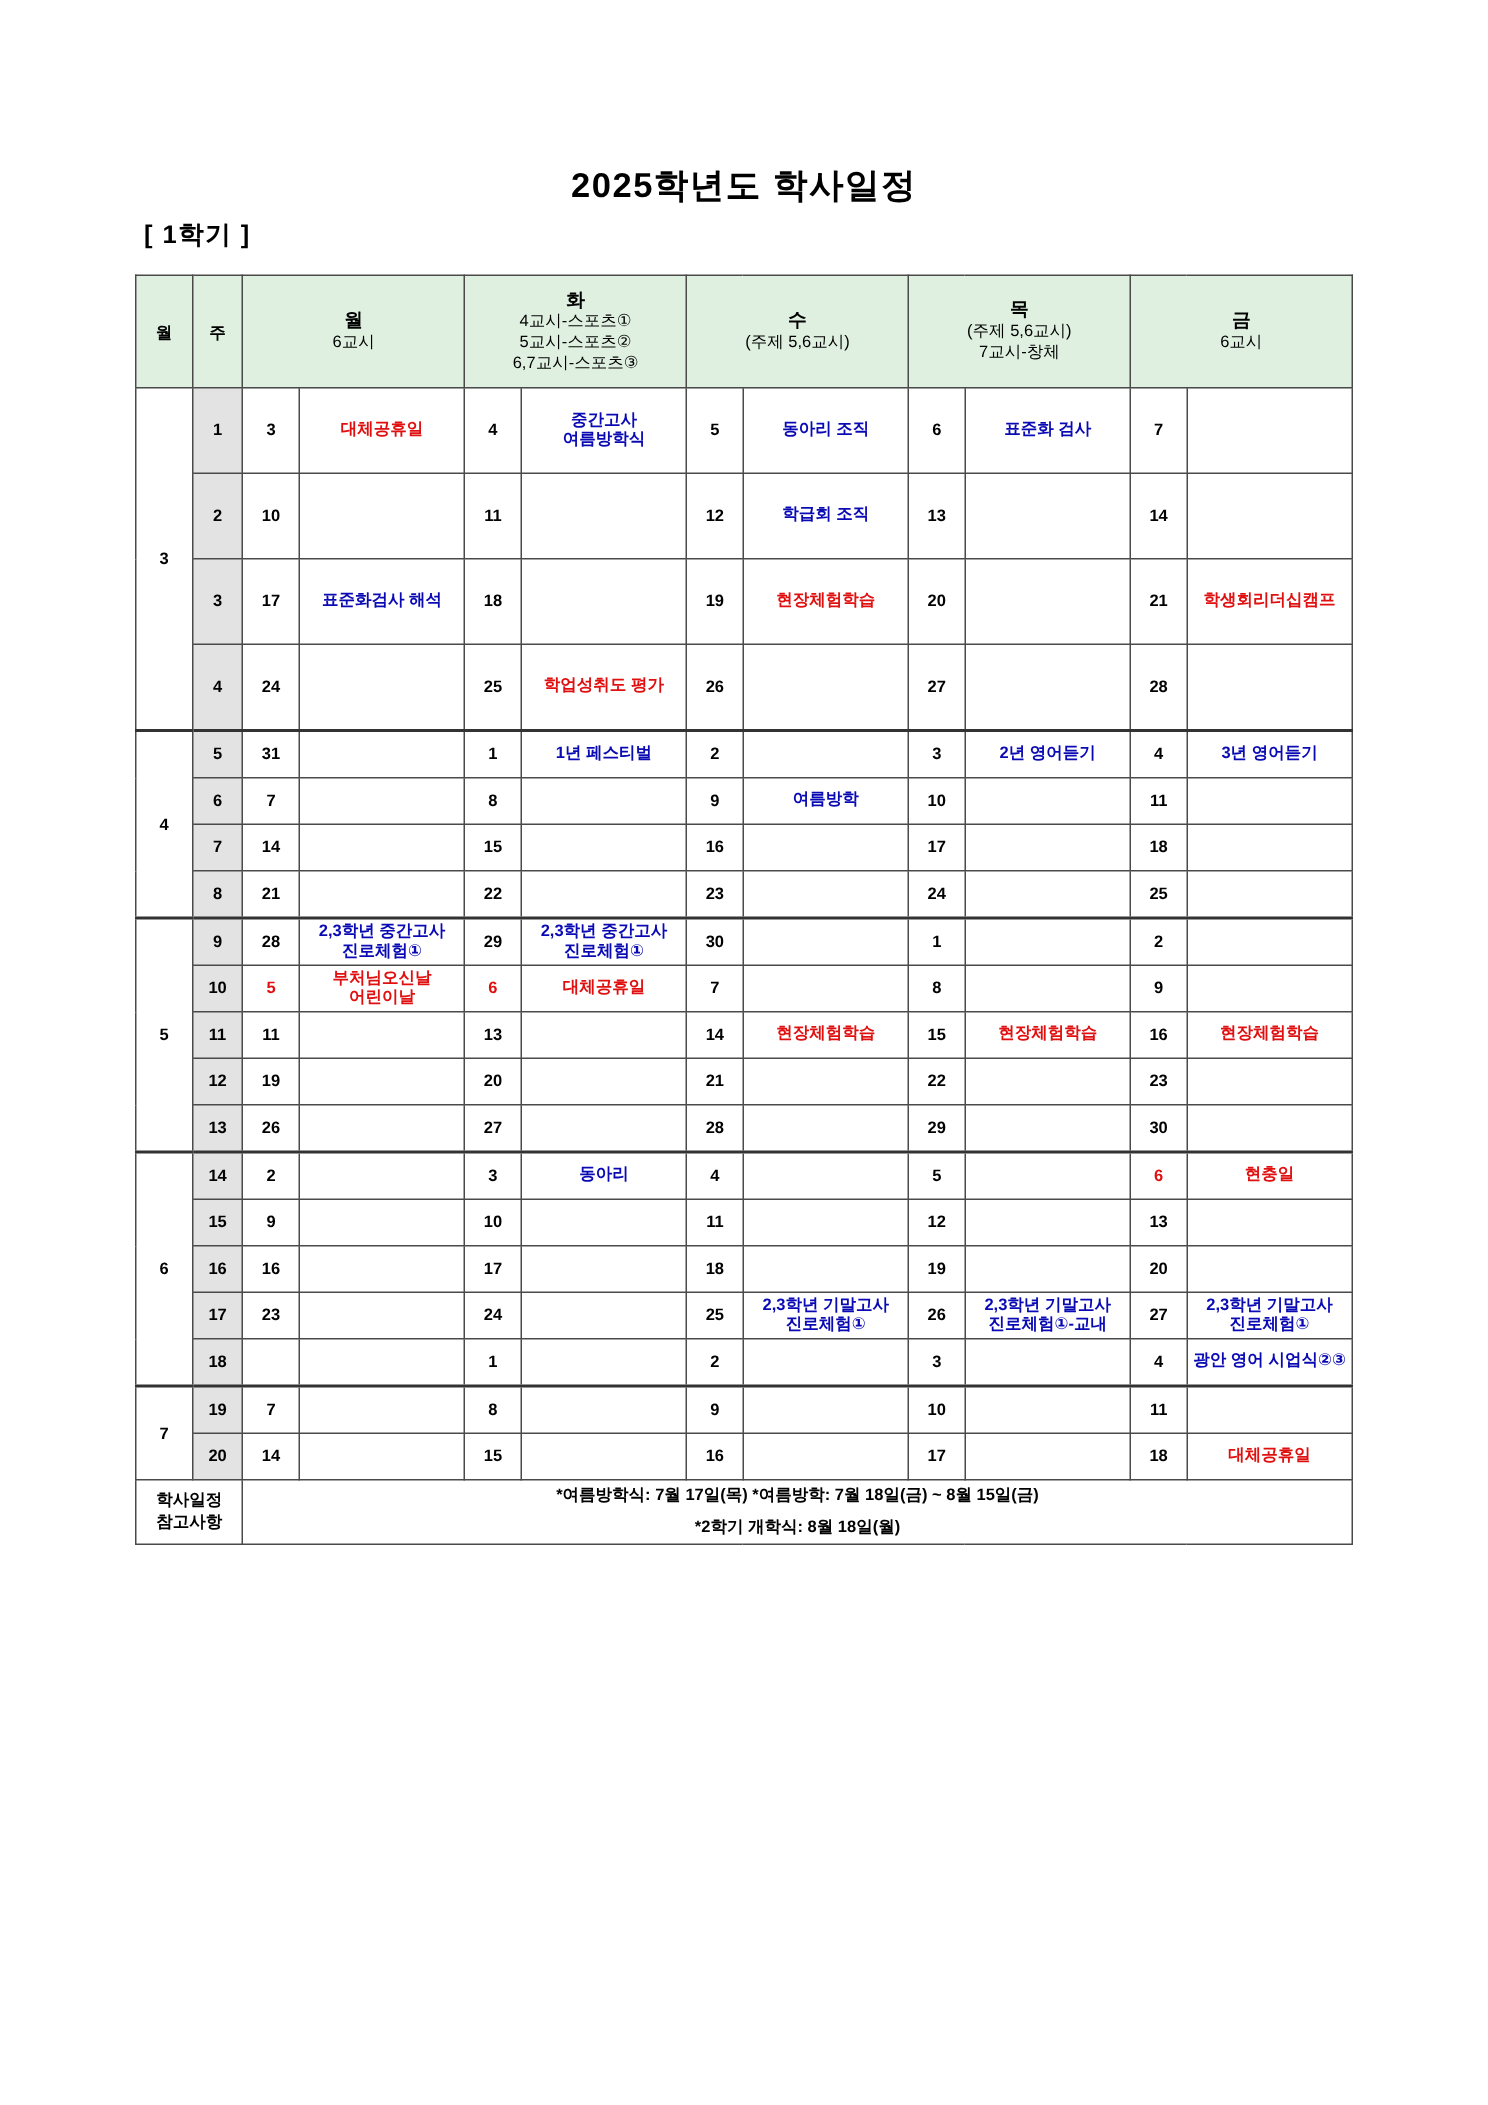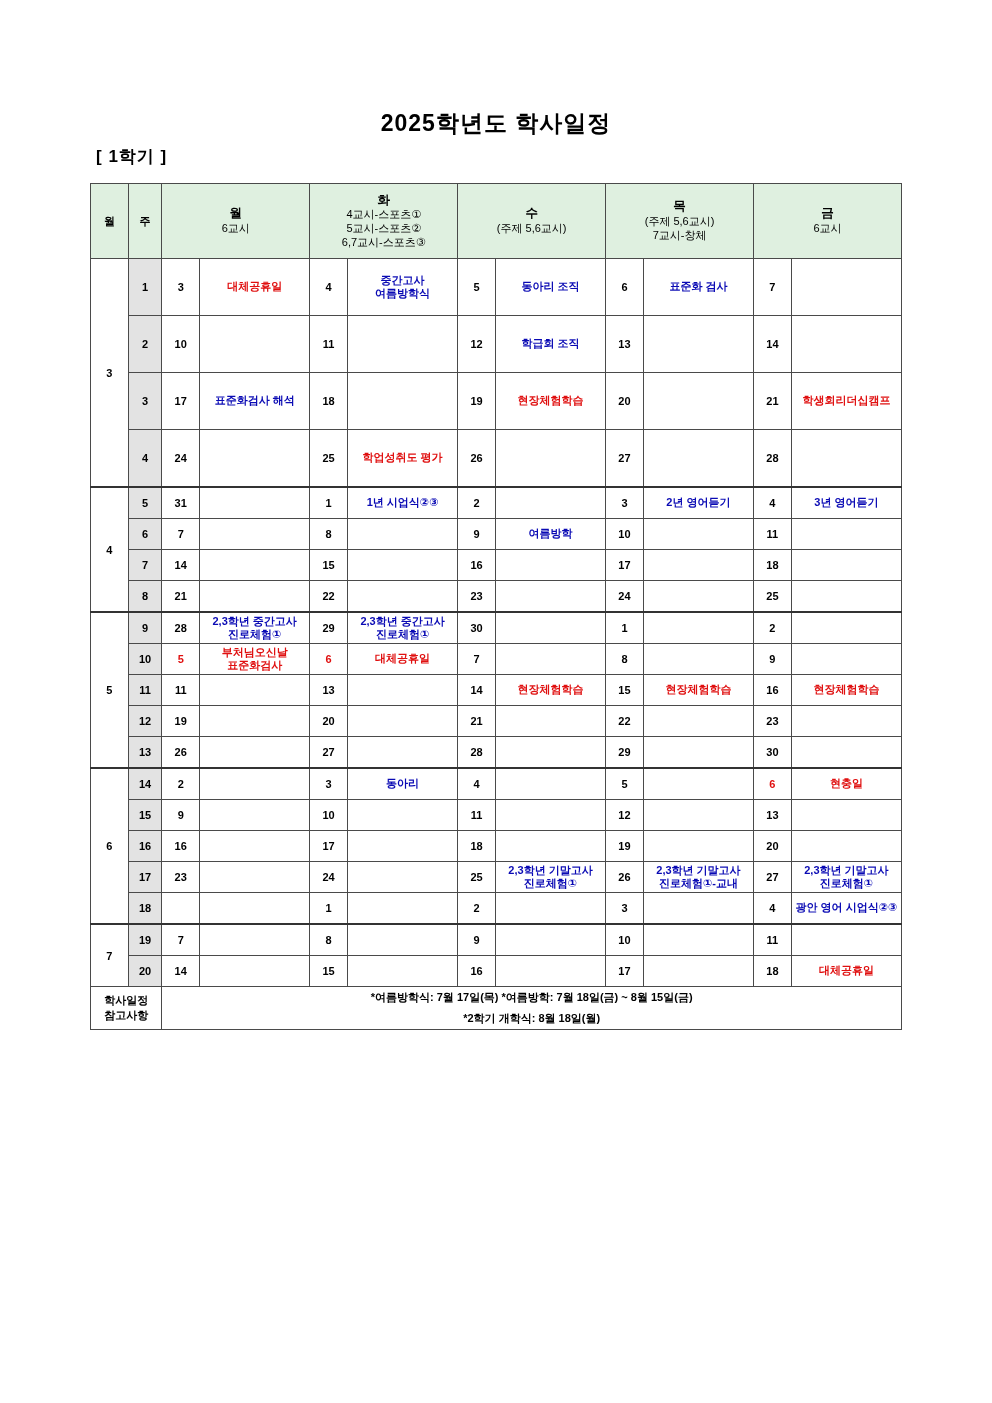--- a/index.html
+++ b/index.html
@@ -205,21 +205,21 @@
           <td class="evt blue"></td>
           <td class="date-cell black">28</td>
           <td class="evt blue"></td>
         </tr>
         <tr class="short thick-top">
           <td class="month-cell" rowspan="4">4</td>
           <td class="week-cell">5</td>
           <td class="date-cell black">31</td>
           <td class="evt blue"></td>
           <td class="date-cell black">1</td>
-          <td class="evt blue">1년 시업식②③</td>
+          <td class="evt blue">1년 페스티벌</td>
           <td class="date-cell black">2</td>
           <td class="evt blue"></td>
           <td class="date-cell black">3</td>
           <td class="evt blue">2년 영어듣기</td>
           <td class="date-cell black">4</td>
           <td class="evt blue">3년 영어듣기</td>
         </tr>
         <tr class="short">
           <td class="week-cell">6</td>
           <td class="date-cell black">7</td>
@@ -277,21 +277,21 @@
           <td class="date-cell black">1</td>
           <td class="evt blue"></td>
           <td class="date-cell black">2</td>
           <td class="evt blue"></td>
         </tr>
         <tr class="short">
           <td class="week-cell">10</td>
           <td class="date-cell red">5</td>
           <td class="evt red">
             <div>부처님오신날</div>
-            <div>표준화검사</div>
+            <div>어린이날</div>
           </td>
           <td class="date-cell red">6</td>
           <td class="evt red">대체공휴일</td>
           <td class="date-cell black">7</td>
           <td class="evt blue"></td>
           <td class="date-cell black">8</td>
           <td class="evt blue"></td>
           <td class="date-cell black">9</td>
           <td class="evt blue"></td>
         </tr>

